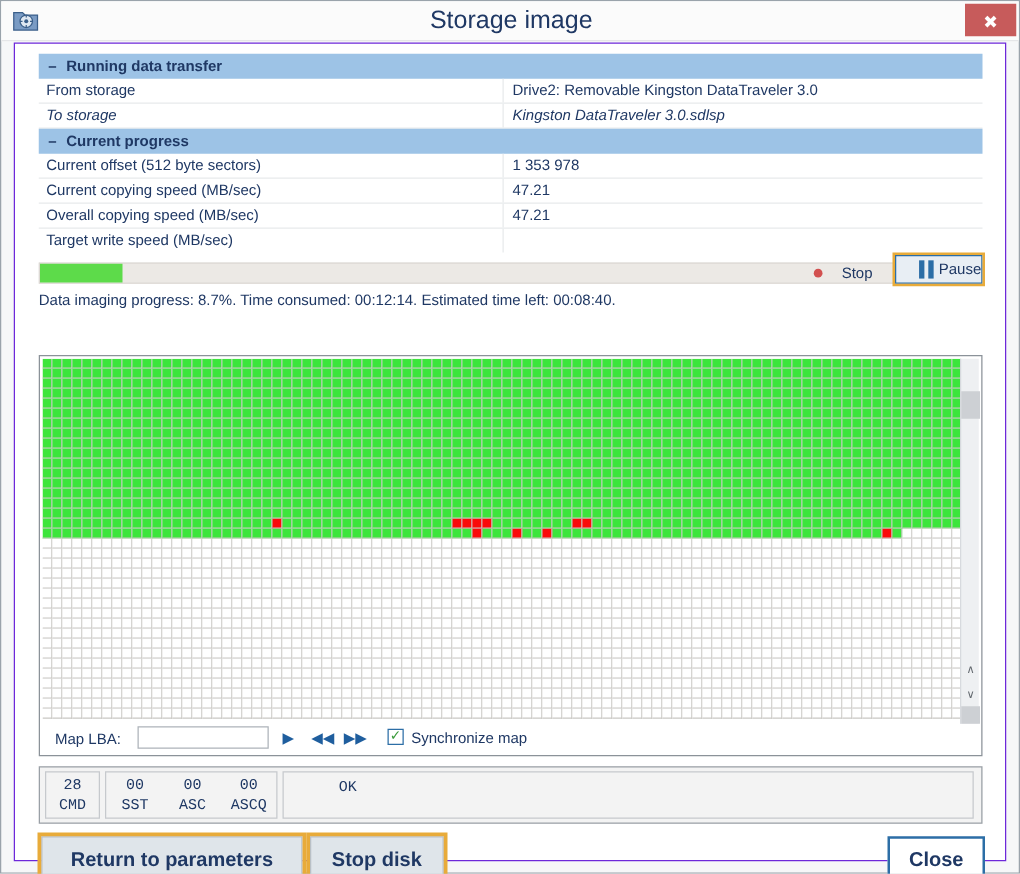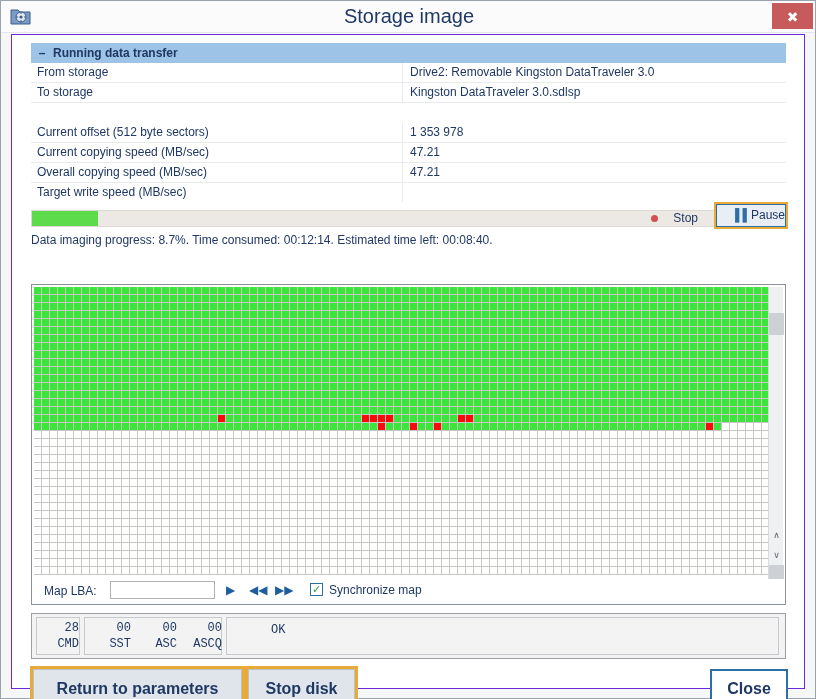--- a/index.html
+++ b/index.html
@@ -160,21 +160,21 @@
     position:absolute;left:295px;top:2px;font-size:12px;color:#1f3864;
   }
   
   #statusbar{
     position:absolute;left:19px;top:578px;width:755px;height:46px;
     border:1px solid #9aa0a6;box-sizing:border-box;background:#f3f3f3;
     font-family:"Liberation Mono", monospace;
   }
   .statcell{
     position:absolute;top:3px;height:38px;background:#f3f3f3;
-    border:1px solid #c6c9cd;box-sizing:border-box;text-align:right;
+    border:1px solid #c6c9cd;box-sizing:border-box;text-align:center;
   }
   .statcell .v{display:block;margin-top:3px;font-size:12px;color:#1f3864;}
   .statcell .k{display:block;margin-top:2px;font-size:12px;color:#1f3864;}
   #stat-cmd{left:4px;width:44px;}
   #stat-codes{left:52px;width:138px;}
   .codecol{position:absolute;top:0;width:46px;}
   #stat-msg{
     left:194px;width:553px;text-align:left;padding-left:36px;
   }
   #stat-msg .v{margin-left:8px;margin-top:5px;}
@@ -217,25 +217,28 @@
 
   <div id="content">
 
     <div class="grp" style="top:8px;">
       <span class="minus">–</span><span>Running data transfer</span>
     </div>
     <div class="info-row" style="top:28px;">
       <div class="lbl">From storage</div>
       <div class="val">Drive2: Removable Kingston DataTraveler 3.0</div>
     </div>
-    <div class="info-row" style="top:48px;">
+    <div class="info-row" style="top:48px;font-style:italic;">
       <div class="lbl">To storage</div>
       <div class="val">Kingston DataTraveler 3.0.sdlsp</div>
     </div>
 
+    <div class="grp" style="top:68px;">
+      <span class="minus">–</span><span>Current progress</span>
+    </div>
     <div class="info-row" style="top:88px;">
       <div class="lbl">Current offset (512 byte sectors)</div>
       <div class="val">1 353 978</div>
     </div>
     <div class="info-row" style="top:108px;">
       <div class="lbl">Current copying speed (MB/sec)</div>
       <div class="val">47.21</div>
     </div>
     <div class="info-row" style="top:128px;">
       <div class="lbl">Overall copying speed (MB/sec)</div>

